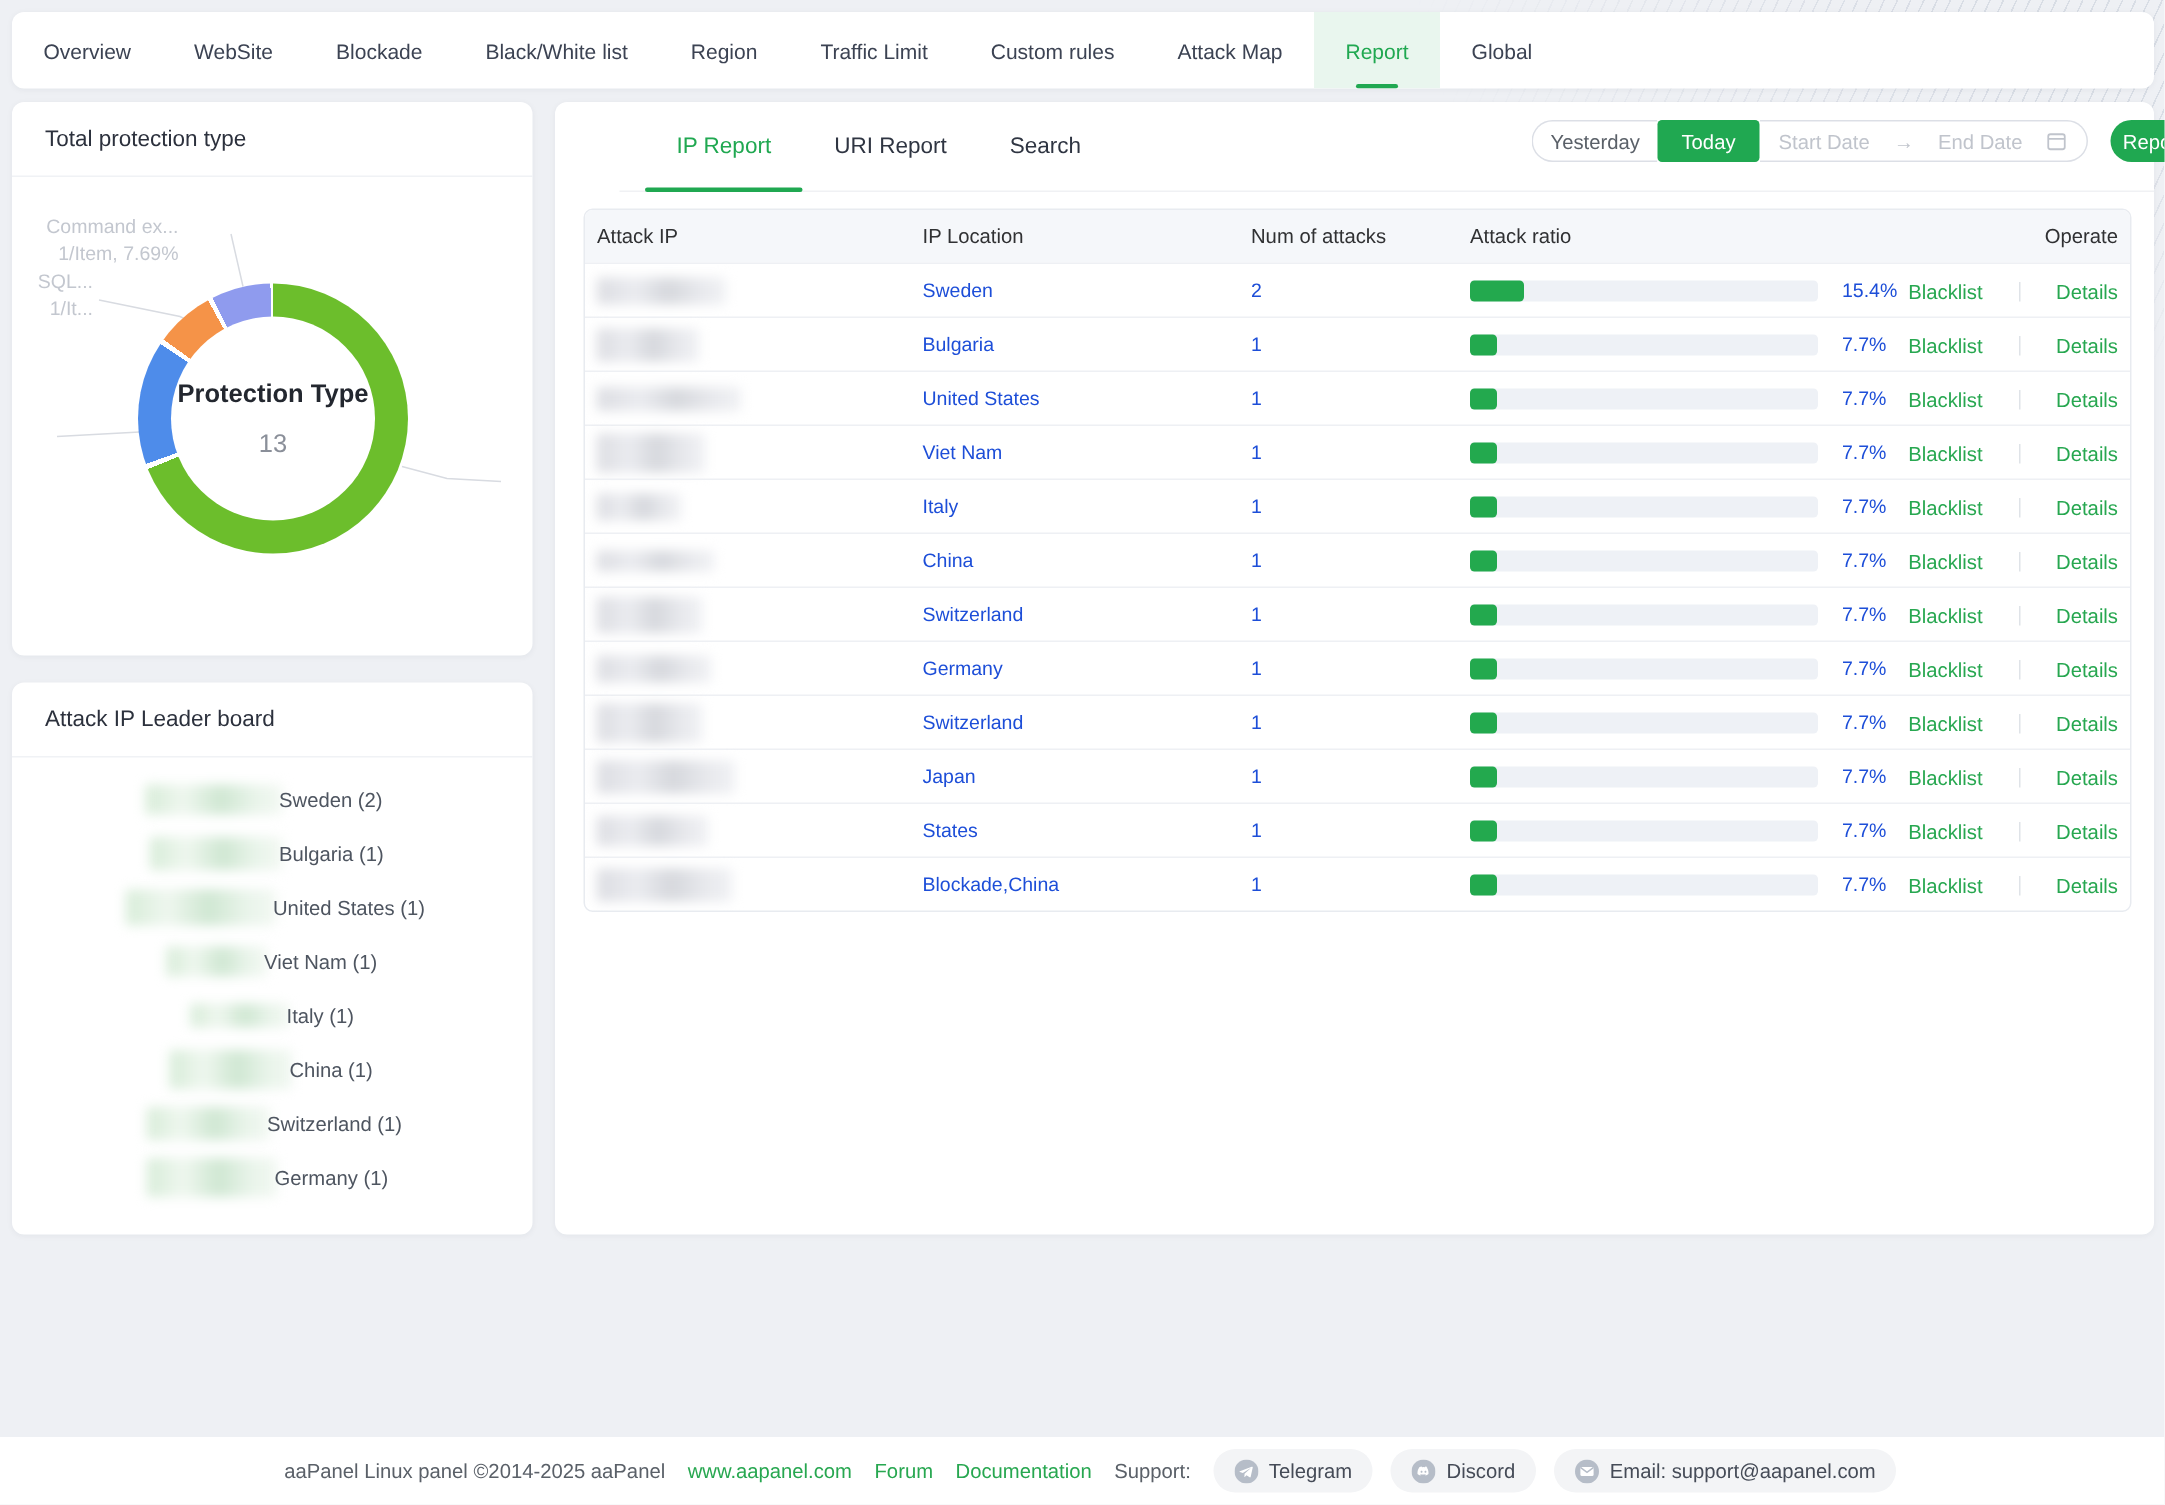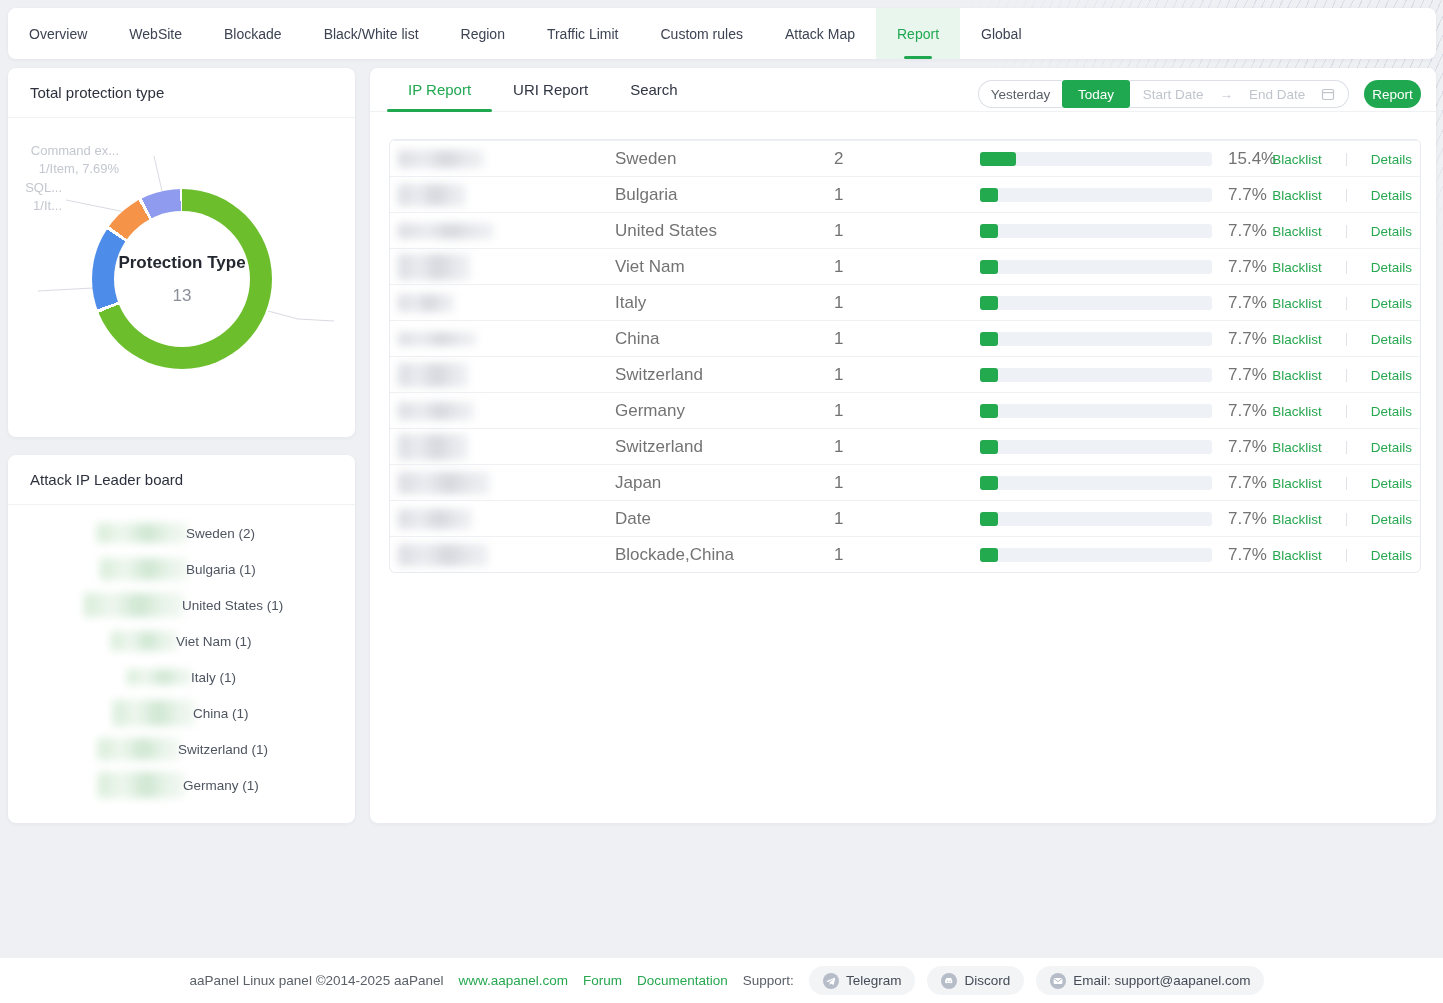--- a/index.html
+++ b/index.html
@@ -47,37 +47,37 @@
   
   #leaderboard-card { left:8px; top:455px; width:347px; height:368px; }
   .lb-row { position:absolute; height:20px; display:flex; align-items:center; }
   .blur-bar { filter:blur(4px); border-radius:2px; flex:none; }
   .blur-bar.green { background:linear-gradient(90deg,#d7ecd8 0%,#eff7ef 28%,#cfe7d2 55%,#e9f4ea 80%,#f2f8f2 100%); }
   .blur-bar.grey  { background:linear-gradient(90deg,#dcdde2 0%,#ebecf0 30%,#d6d8dd 55%,#e8e9ed 80%,#f0f1f4 100%); }
   .lb-label { margin-left:-2px; font-size:13.5px; color:#4e5560; white-space:nowrap; position:relative; z-index:1; }
 
   
   #report-card { left:370px; top:68px; width:1066px; height:755px; }
-  .panel-header { position:relative; height:44px; border-bottom:1px solid #f0f1f4; display:flex; align-items:stretch; padding-left:17px; }
+  .panel-header { position:relative; height:60px; border-bottom:1px solid #f0f1f4; display:flex; align-items:stretch; padding-left:17px;margin-left:43px; }
   .tab { position:relative; padding:0 21px; display:flex; align-items:center; font-size:15px; color:#2f3542; cursor:pointer; }
   .tab.active { color:#20a851; }
   .tab-underline { display:none; }
   .tab.active .tab-underline { display:block; position:absolute; left:0; right:0; bottom:-1px; height:3px; border-radius:2px; background:#20a851; }
 
   .ctrl-group { position:absolute; left:608px; top:12px; height:28px; display:flex; font-size:13.5px; }
   .btn-yesterday { width:84px; display:flex; align-items:center; justify-content:center; border:1px solid #dcdfe6; border-right:none; border-radius:14px 0 0 14px; color:#5a6068; background:#fff; cursor:pointer; }
   .btn-today { width:68px; display:flex; align-items:center; justify-content:center; background:#20a851; color:#fff; border-radius:3px; cursor:pointer; }
   .date-range { width:219px; display:flex; align-items:center; justify-content:center; gap:16px; border:1px solid #dcdfe6; border-left:none; border-radius:0 14px 14px 0; color:#c0c4cc; cursor:pointer; }
   .btn-report { position:absolute; left:994px; top:12px; width:57px; height:28px; background:#20a851; color:#fff; border:none; border-radius:14px; font-size:13.5px; font-family:inherit; cursor:pointer; }
 
   .table-wrap { position:absolute; left:19px; top:71px; width:1032px; border:1px solid #e8ebf0; border-radius:6px; overflow:hidden; background:#fff; }
   .t-head { position:relative; height:35px; background:#f5f7fa; font-size:13.5px; color:#303133; }
   .t-head .hcell { position:absolute; line-height:35px; }
   .t-row { position:relative; height:36px; border-top:1px solid #eef0f4; }
-  .cell { position:absolute; line-height:36px; font-size:17px; color:#737373; }
+  .cell { position:absolute; line-height:36px; font-size:13px; color:#1d4ed8; }
   .c-ip  { left:8px; }  .h-loc, .c-loc { left:225px; } .h-num, .c-num { left:444px; } .h-ratio { left:590px; }
   .h-op { right:8px; }
   .cell-blur { position:absolute; left:8px; top:50%; transform:translateY(-50%); }
   .ratio-track { position:absolute; left:590px; top:11px; width:232px; height:14px; background:#eef1f6; border-radius:3px; }
   .ratio-fill { height:100%; background:#23a94e; border-radius:3px; }
   .c-pct { left:838px; }
   .ops { position:absolute; right:8px; top:0; height:36px; display:flex; align-items:center; gap:24px; }
   .ops a { font-size:13.5px; color:#27a750; text-decoration:none; cursor:pointer; }
   .vdiv { width:1px; height:13px; background:#dfe3e8; }
 
@@ -247,20 +247,27 @@
               <rect x="1.5" y="2.5" width="11" height="10" rx="1.5" fill="none" stroke="#c0c4cc" stroke-width="1.2"></rect>
               <line x1="1.5" y1="5.6" x2="12.5" y2="5.6" stroke="#c0c4cc" stroke-width="1.2"></line>
             </svg>
         </span>
       </div>
     </div>
     <button class="btn-report">Report</button>
   </div>
 
   <div class="table-wrap">
+    <div class="t-head">
+      <span class="hcell c-ip">Attack IP</span>
+      <span class="hcell h-loc">IP Location</span>
+      <span class="hcell h-num">Num of attacks</span>
+      <span class="hcell h-ratio">Attack ratio</span>
+      <span class="hcell h-op">Operate</span>
+    </div>
     <div id="t-body">
   <div class="t-row">
     <div class="cell-blur blur-bar grey" style="width: 86px; height: 18px;"></div>
     <div class="cell c-loc">Sweden</div>
     <div class="cell c-num">2</div>
     <div class="ratio-track">
       <div class="ratio-fill" style="width: 35.7px;"></div>
     </div>
     <div class="cell c-pct">15.4%</div>
     <div class="ops">
@@ -400,21 +407,21 @@
     <div class="cell c-pct">7.7%</div>
     <div class="ops">
       <a class="op-blacklist">Blacklist</a>
       <i class="vdiv"></i>
       <a class="op-details">Details</a>
     </div>
   </div>
 
   <div class="t-row">
     <div class="cell-blur blur-bar grey" style="width: 74px; height: 20px;"></div>
-    <div class="cell c-loc">Date</div>
+    <div class="cell c-loc">States</div>
     <div class="cell c-num">1</div>
     <div class="ratio-track">
       <div class="ratio-fill" style="width: 17.9px;"></div>
     </div>
     <div class="cell c-pct">7.7%</div>
     <div class="ops">
       <a class="op-blacklist">Blacklist</a>
       <i class="vdiv"></i>
       <a class="op-details">Details</a>
     </div>

